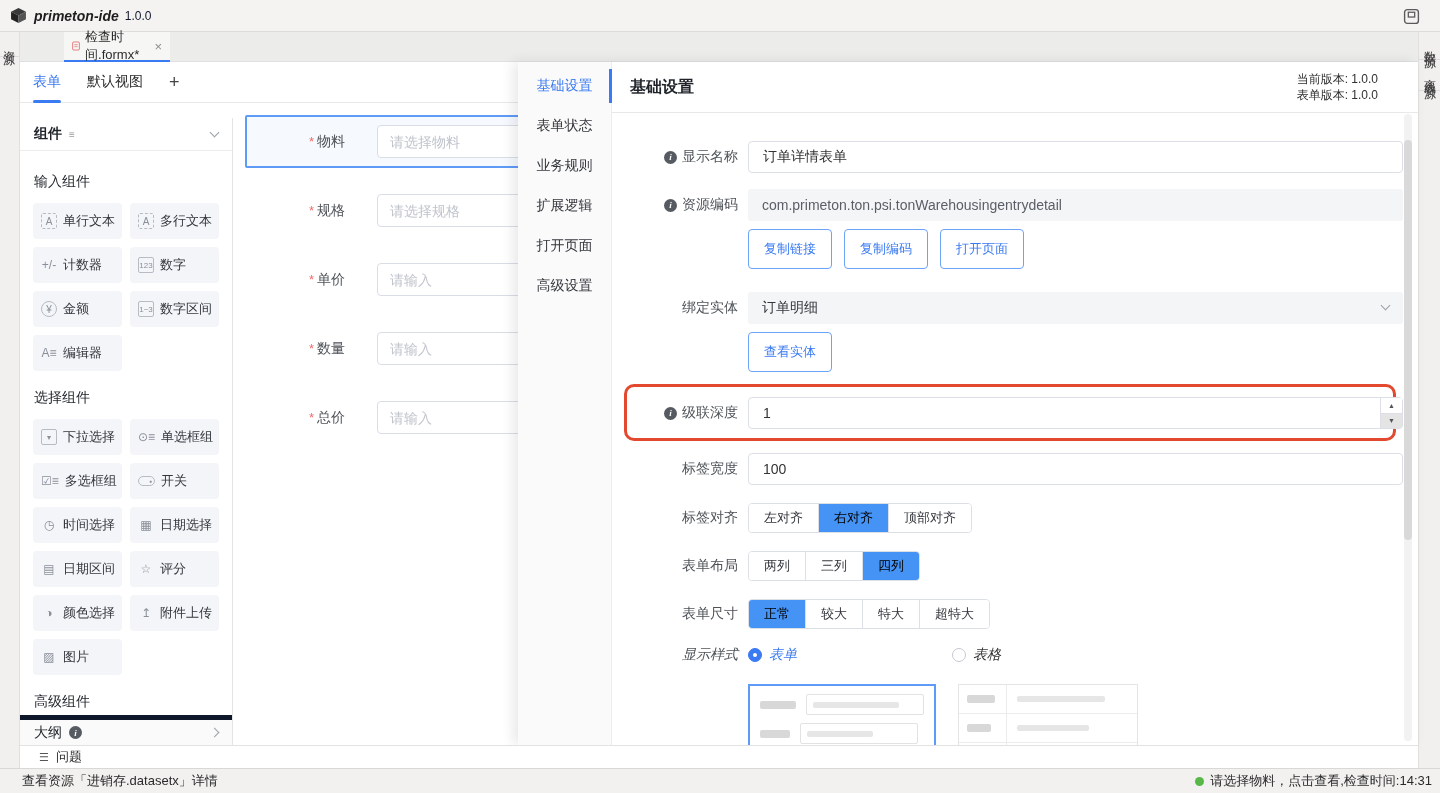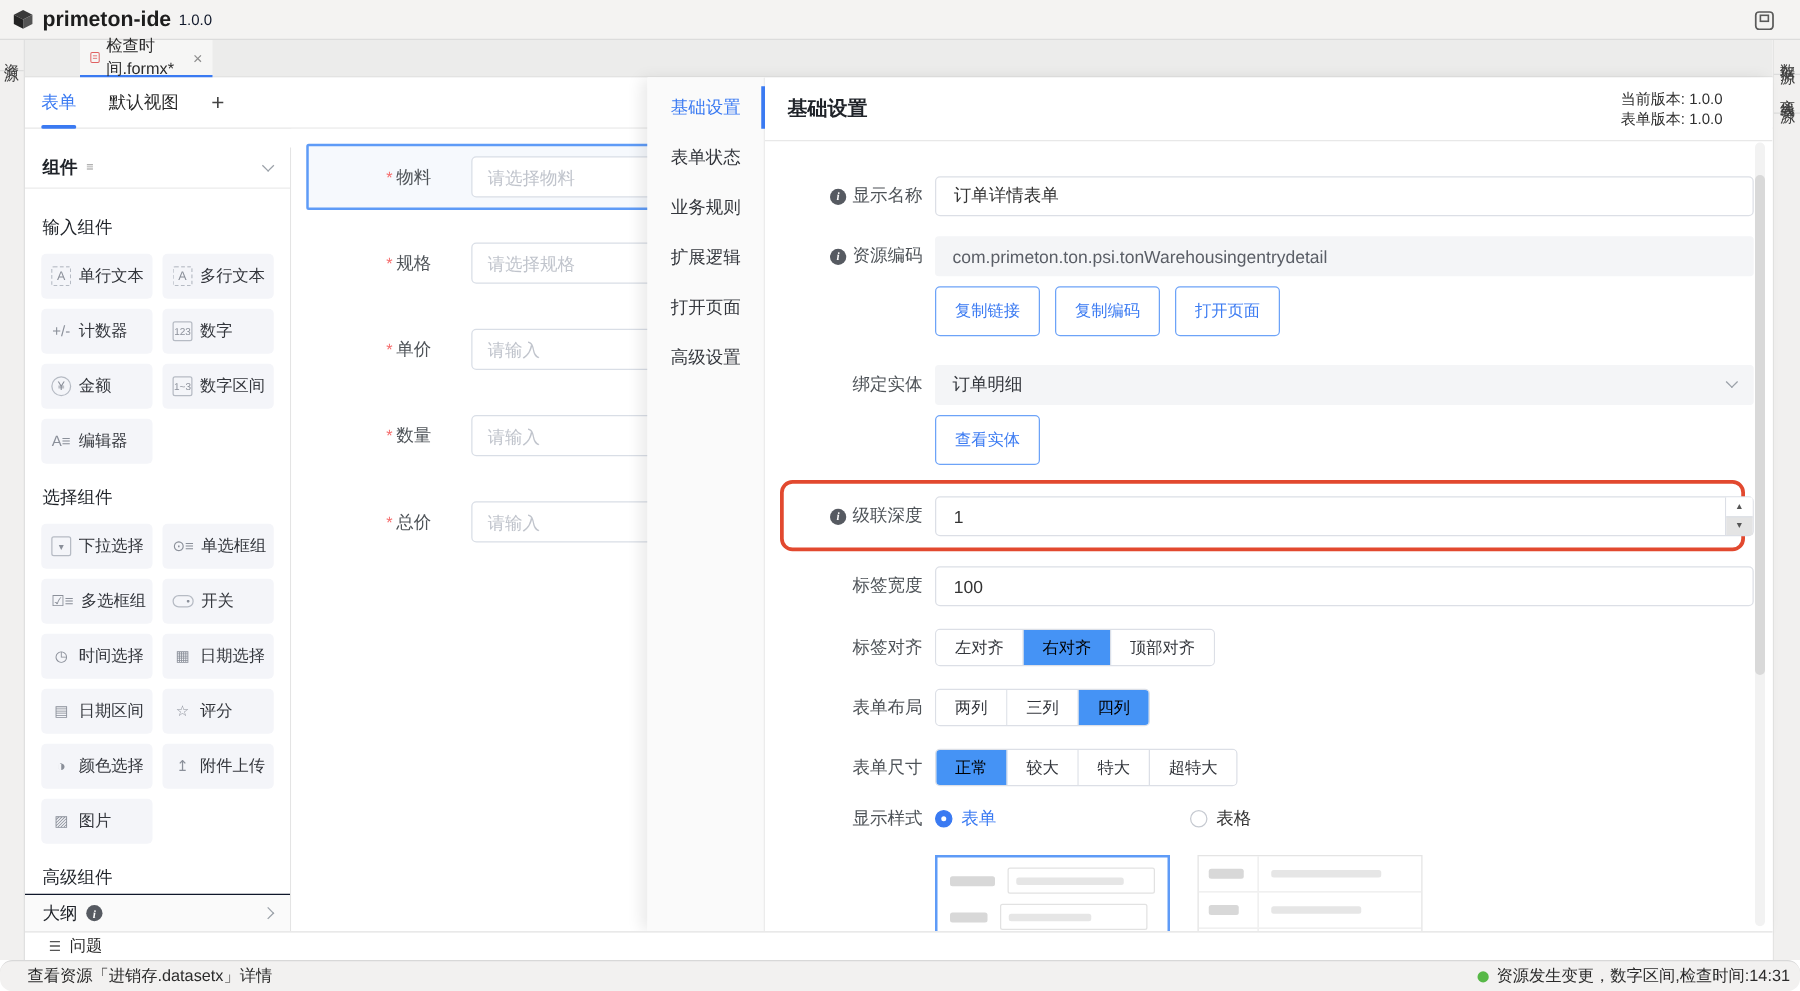--- a/index.html
+++ b/index.html
@@ -2,21 +2,21 @@
 <html><head>
 <meta charset="utf-8">
 <style>
   * { margin:0; padding:0; box-sizing:border-box; }
   html,body { width:1440px; height:793px; font-family:"Liberation Sans","DejaVu Sans",sans-serif; }
   .screen { position:relative; width:1440px; height:793px; background:#fff; overflow:hidden; color:#333; }
 
   
   .titlebar { position:absolute; left:0; top:0; width:1440px; height:32px; background:#f4f3f2; border-bottom:1px solid #dcdcdc; display:flex; align-items:center; padding-left:10px; }
   .titlebar .logo { width:17px; height:17px; margin-right:7px; }
-  .titlebar .appname { font-size:17px; font-weight:bold; color:#1d1d1d; }
+  .titlebar .appname { font-size:14px; font-weight:bold; color:#1d1d1d;font-style:italic; }
   .titlebar .appver { font-size:12px; color:#0f172a; margin-left:6px; }
   .save-btn { position:absolute; right:20px; top:8px; width:17px; height:17px; }
 
   
   .rail { position:absolute; top:32px; bottom:25px; background:#f1f0ef; font-size:12px; color:#3c3c3c; }
   .rail-left { left:0; width:20px; border-right:1px solid #e0e0e0; }
   .rail-right { right:0; width:22px; border-left:1px solid #e0e0e0; }
   .rail-item { writing-mode:vertical-rl; text-orientation:upright; letter-spacing:3px; padding:9px 0; margin:0 auto; display:block; text-align:center; width:100%; border-bottom:1px solid #dcdcdc; line-height:20px; }
 
   
@@ -47,21 +47,21 @@
   .sec-title { font-size:14px; color:#1f2329; margin:8px 0 12px 1px; }
   .chip-grid { display:flex; flex-wrap:wrap; gap:8px; margin-bottom:18px; }
   .chip { width:89px; height:36px; background:#f4f5f9; border-radius:4px; display:flex; align-items:center; padding:0 0 0 8px; gap:6px; font-size:13px; color:#33363c; }
   .chip-icon { min-width:16px; height:16px; display:flex; align-items:center; justify-content:center; color:#8a8f99; font-size:11px; }
   .ci-boxed { border:1px solid #b6bbc4; border-radius:2px; font-size:8px; }
   .ci-dashed { border:1px dashed #b6bbc4; border-radius:2px; font-size:10px; }
   .ci-round { border:1px solid #b6bbc4; border-radius:50%; font-size:10px; }
   .ci-pill { border:1px solid #b6bbc4; border-radius:8px; width:17px; height:10px; font-size:5px; justify-content:flex-end; padding-right:2px; }
   .ci-plain { font-size:12px; }
   .chip.ghost { height:36px; }
-  .outline-bar { position:absolute; left:0; right:0; bottom:0; height:30px; background:#fafafa; border-top:1px solid #0f172a; display:flex; align-items:center; padding:0 14px; gap:7px; font-size:14px; color:#1f2329; }
+  .outline-bar { position:absolute; left:0; right:0; bottom:0; height:30px; background:#fafafa; border-top:5px solid #0f172a; display:flex; align-items:center; padding:0 14px; gap:7px; font-size:14px; color:#1f2329; }
   .outline-bar .chev { margin-left:auto; }
   .info-icon { width:13px; height:13px; border-radius:50%; background:#565a61; color:#fff; font-size:9px; font-style:italic; font-weight:bold; display:inline-flex; align-items:center; justify-content:center; font-family:"Liberation Serif",serif; flex:none; }
 
   
   .canvas { position:absolute; left:213px; top:71px; right:0; bottom:23px; background:#fff; overflow:hidden; }
   .selection-box { position:absolute; left:12px; top:12px; width:640px; height:53px; background:#f6f9fd; border:2px solid #5e9bf7; border-radius:2px; }
   .form-row { position:absolute; left:12px; display:flex; align-items:center; height:33px; }
   .form-row .flabel { width:100px; text-align:right; font-size:14px; color:#4e5358; margin-right:32px; white-space:nowrap;padding-left:40px; }
   .req { color:#f56c6c; margin-right:3px; font-size:13px; }
   .form-row input { width:300px; height:33px; border:1px solid #d9dee6; border-radius:4px; padding:0 12px; font-size:14px; color:#333; background:#fff; outline:none; font-family:inherit; }
@@ -111,21 +111,21 @@
   .pv-table { width:180px; height:150px; border:1px solid #e4e4e4; background:#fff; }
   .pv-trow { display:flex; align-items:center; height:29px; border-bottom:1px solid #ececec; }
   .pv-tc1 { width:48px; border-right:1px solid #ececec; height:100%; display:flex; align-items:center; padding-left:8px; flex:none; }
   .pv-tc2 { flex:1; display:flex; align-items:center; padding-left:10px; gap:5px; }
   .scrollbar { position:absolute; right:6px; top:52px; bottom:4px; width:8px; background:#f2f2f2; border-radius:4px; }
   .scrollbar .thumb { position:absolute; left:0; right:0; top:26px; height:400px; background:#d9d9d9; border-radius:4px; }
 
   
   .problems { position:absolute; left:0; right:0; bottom:0; height:23px; background:#fff; border-top:1px solid #e2e2e2; display:flex; align-items:center; padding-left:19px; gap:7px; font-size:13px; color:#2b2b2b; z-index:30; }
   .plist-icon { font-size:11px; color:#555; }
-  .statusbar { position:absolute; left:0; bottom:0; width:1440px; height:25px; background:#f2f1f0; border-top:1px solid #d8d8d8; display:flex; align-items:center; padding:0 8px 0 22px; font-size:13px; color:#2b2b2b;border-radius:10px; }
+  .statusbar { position:absolute; left:0; bottom:0; width:1440px; height:25px; background:#f2f1f0; border-top:1px solid #d8d8d8; display:flex; align-items:center; padding:0 8px 0 22px; font-size:13px; color:#2b2b2b; }
   .statusbar .right { margin-left:auto; display:flex; align-items:center; gap:6px; }
   .dot-ok { width:9px; height:9px; border-radius:50%; background:#57b847; display:inline-block; }
 </style>
 </head>
 <body>
 
 <div class="screen">
 
   <div class="titlebar">
     <svg class="logo" viewBox="0 0 16 16">
@@ -419,21 +419,21 @@
             <div class="sctrl">
               <div class="seg">
                 <button class="sg on">正常</button>
                 <button class="sg">较大</button>
                 <button class="sg">特大</button>
                 <button class="sg">超特大</button>
               </div>
             </div>
           </div>
 
-          <div class="srow" style="margin-top:17px;">
+          <div class="srow" style="margin-top:17px;font-style:italic;">
             <span class="slabel">
                 <span>显示样式</span>
               </span>
             <div class="sctrl">
               <div class="radio-opt on" style="width:204px;">
                 <span class="radio on"></span>
                 <span>表单</span>
               </div>
               <div class="radio-opt">
                 <span class="radio"></span>
@@ -508,17 +508,17 @@
     <div class="problems">
       <span class="plist-icon">☰</span>
       <span>问题</span>
     </div>
   </div>
 
   <div class="statusbar">
     <span>查看资源「进销存.datasetx」详情</span>
     <span class="right">
       <span class="dot-ok"></span>
-      <span>资源发生变更，数字区间,检查时间:14:31</span>
+      <span>请选择物料，点击查看,检查时间:14:31</span>
     </span>
   </div>
 
 </div>
 
 </body></html>

